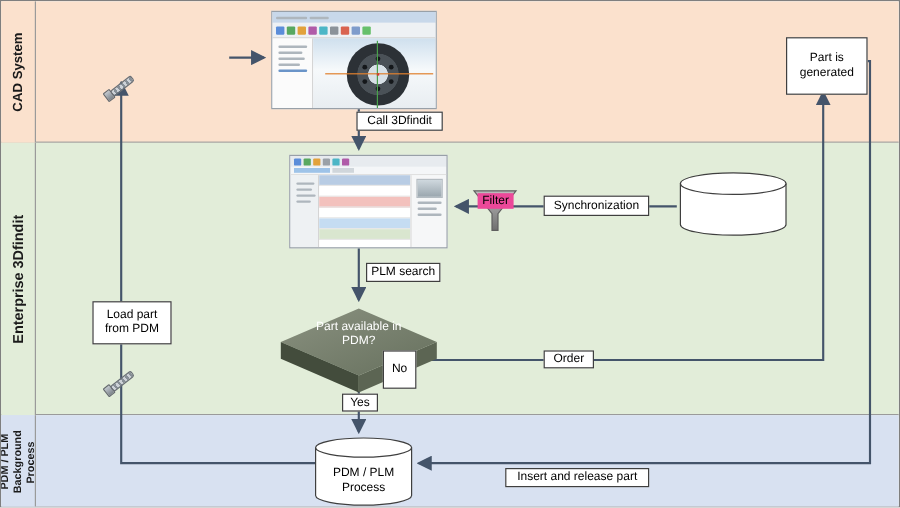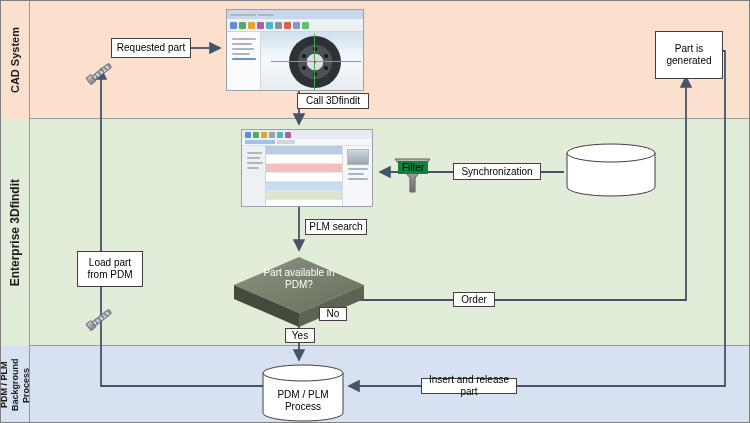--- a/index.html
+++ b/index.html
@@ -14,21 +14,21 @@
               border-right:1px solid #9a9a9a;box-sizing:border-box;text-align:center;color:#1a1a1a}
   .vtext{writing-mode:vertical-rl;transform:rotate(180deg)}
   .ll-cad{top:0;height:118px;font-size:11px;font-weight:bold}
   .ll-findit{top:118px;height:227px;font-size:12px;font-weight:bold}
   .ll-pdm{top:345px;height:78px;font-size:9px;font-weight:bold;line-height:1.2}
   
   .box{position:absolute;background:#fff;border:1px solid #3f3f3f;display:flex;align-items:center;justify-content:center;
        text-align:center;font-size:10px;line-height:1.2;color:#000;z-index:3;box-sizing:border-box;padding:1px 2px}
   .plain{position:absolute;display:flex;align-items:center;justify-content:center;text-align:center;
          font-size:10px;line-height:1.2;z-index:3;box-sizing:border-box}
-  .whitebg{background:#15803d}
+  .whitebg{background:#ec4899}
   svg.overlay{position:absolute;left:0;top:0;z-index:2}
   
   .app{position:absolute;z-index:1;border:1px solid #98a0a8;background:#f4f6f8;box-sizing:border-box;overflow:hidden}
   .bar{display:flex;align-items:center;gap:2px;padding:1px 3px;box-sizing:border-box}
   .ic{display:inline-block;width:7px;height:7px;border-radius:1px}
   .ic6{width:6px;height:6px}
   .app-body{display:flex}
   .tree{background:#fbfbfb;border-right:1px solid #d5d5d5;padding:3px 3px;box-sizing:border-box}
   .tbar{height:2px;background:#aeb6bd;margin:3px 2px;border-radius:1px}
   .tbar.sel{background:#6a94c8}
@@ -182,23 +182,20 @@
     <g>
       <path d="M566 152 v34 a44 9 0 0 0 88 0 v-34" fill="#ffffff" stroke="#3f3f3f" stroke-width="1"></path>
       <ellipse cx="610" cy="152" rx="44" ry="9" fill="#ffffff" stroke="#3f3f3f" stroke-width="1"></ellipse>
     </g>
     <g>
       <path d="M262 372 v40 a40 8 0 0 0 80 0 v-40" fill="#ffffff" stroke="#3f3f3f" stroke-width="1"></path>
       <ellipse cx="302" cy="372" rx="40" ry="8" fill="#ffffff" stroke="#3f3f3f" stroke-width="1"></ellipse>
     </g>
   </svg>
 
-  <div class="box" style="left:110px;top:37px;width:80px;height:20px">
-    <span>Requested part</span>
-  </div>
 
   <div class="box" style="left:296px;top:92px;width:72px;height:16px">
     <span>Call 3Dfindit</span>
   </div>
 
   <div class="box" style="left:654px;top:30px;width:68px;height:48px">
     <span>Part is generated</span>
   </div>
 
 
@@ -217,37 +214,37 @@
   </div>
 
   <div class="box" style="left:76px;top:250px;width:66px;height:36px">
     <span>Load part from PDM</span>
   </div>
 
   <div class="plain dtext" style="left:253px;top:263px;width:90px;height:30px">
     <span>Part available in PDM?</span>
   </div>
 
-  <div class="box" style="left:318px;top:306px;width:28px;height:14px">
+  <div class="box" style="left:318px;top:291px;width:28px;height:32px">
     <span>No</span>
   </div>
 
   <div class="box" style="left:452px;top:291px;width:42px;height:15px">
     <span>Order</span>
   </div>
 
   <div class="box" style="left:284px;top:327px;width:30px;height:15px">
     <span>Yes</span>
   </div>
 
   <div class="plain" style="left:262px;top:383px;width:80px;height:34px">
     <span style="width:70px">PDM / PLM Process</span>
   </div>
 
-  <div class="box" style="left:420px;top:377px;width:96px;height:16px">
+  <div class="box" style="left:420px;top:389px;width:120px;height:16px">
     <span>Insert and release part</span>
   </div>
 
   <div class="screw" style="left:84px;top:66px">
     <div class="screw-head"></div>
     <div class="screw-body"></div>
   </div>
   <div class="screw" style="left:84px;top:312px">
     <div class="screw-head"></div>
     <div class="screw-body"></div>

